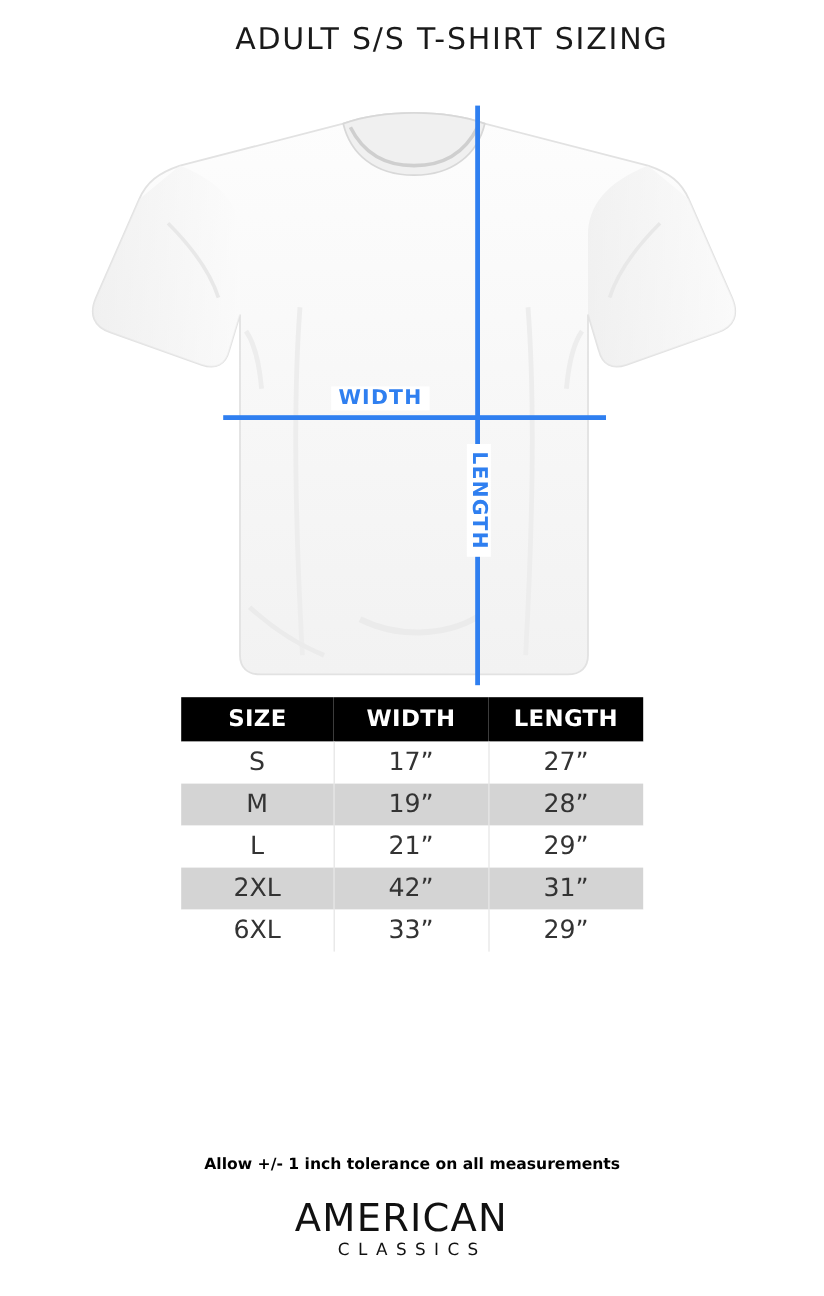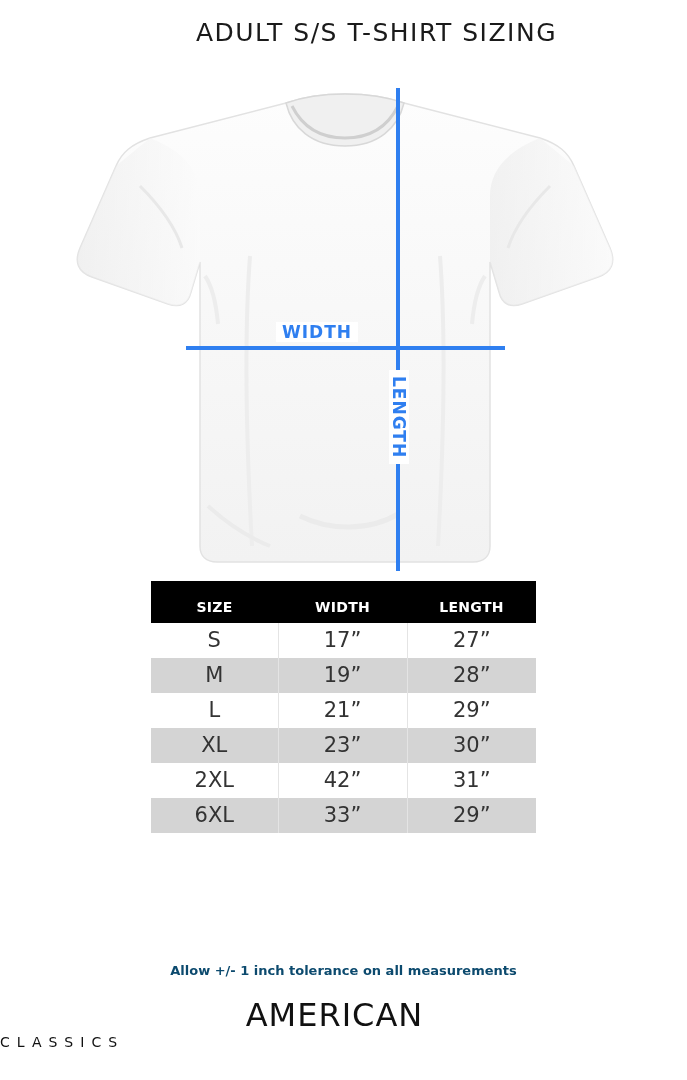--- a/index.html
+++ b/index.html
@@ -98,23 +98,23 @@
     position: absolute;
     left: 151px;
     top: 581px;
     width: 385px;
     border-collapse: collapse;
     table-layout: fixed;
   }
   .size-table th {
     background: #000000;
     color: #ffffff;
-    font-size: 14px;
-    font-weight: bold;
-    padding: 18px 0 8px 0;
+    font-size: 19px;
+    font-weight: bold;
+    padding: 7px 0 8px 0;
     letter-spacing: 0.3px;
     font-family: "DejaVu Sans", sans-serif;
   }
   .size-table td {
     text-align: center;
     font-size: 21px;
     color: #333333;
     padding: 5px 0 6px 0;
     font-weight: 400;
     font-family: "DejaVu Sans", sans-serif;
@@ -137,21 +137,21 @@
 
   
   .note {
     position: absolute;
     top: 963px;
     left: 0;
     width: 687px;
     text-align: center;
     font-size: 13px;
     font-weight: bold;
-    color: #0c4a6e;
+    color: #000000;
     font-family: "DejaVu Sans", sans-serif;
   }
 
   
   .brand-main {
     position: absolute;
     top: 996px;
     left: 0;
     width: 669px;
     text-align: center;
@@ -159,21 +159,21 @@
     letter-spacing: 1px;
     color: #111111;
     font-weight: 400;
     font-family: "DejaVu Sans", sans-serif;
   }
   .brand-sub {
     position: absolute;
     top: 1034px;
     left: 0;
     width: 687px;
-    text-align: left;
+    text-align: center;
     font-size: 14px;
     letter-spacing: 7px;
     color: #111111;
     font-weight: 400;
     font-family: "DejaVu Sans", sans-serif;
   }
 </style>
 </head>
 <body>
 
@@ -259,25 +259,20 @@
         <td>M</td>
         <td>19”</td>
         <td>28”</td>
       </tr>
       <tr>
         <td>L</td>
         <td>21”</td>
         <td>29”</td>
       </tr>
       <tr>
-        <td>XL</td>
-        <td>23”</td>
-        <td>30”</td>
-      </tr>
-      <tr>
         <td>2XL</td>
         <td>42”</td>
         <td>31”</td>
       </tr>
       <tr>
         <td>6XL</td>
         <td>33”</td>
         <td>29”</td>
       </tr>
     </tbody>

